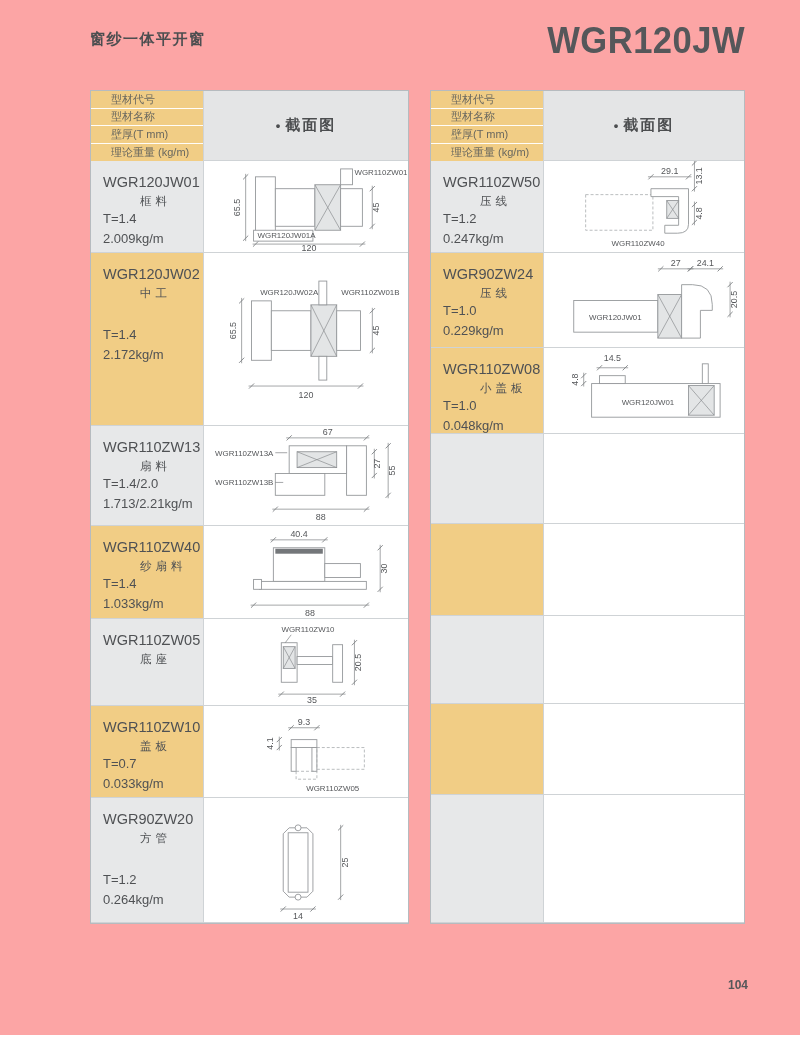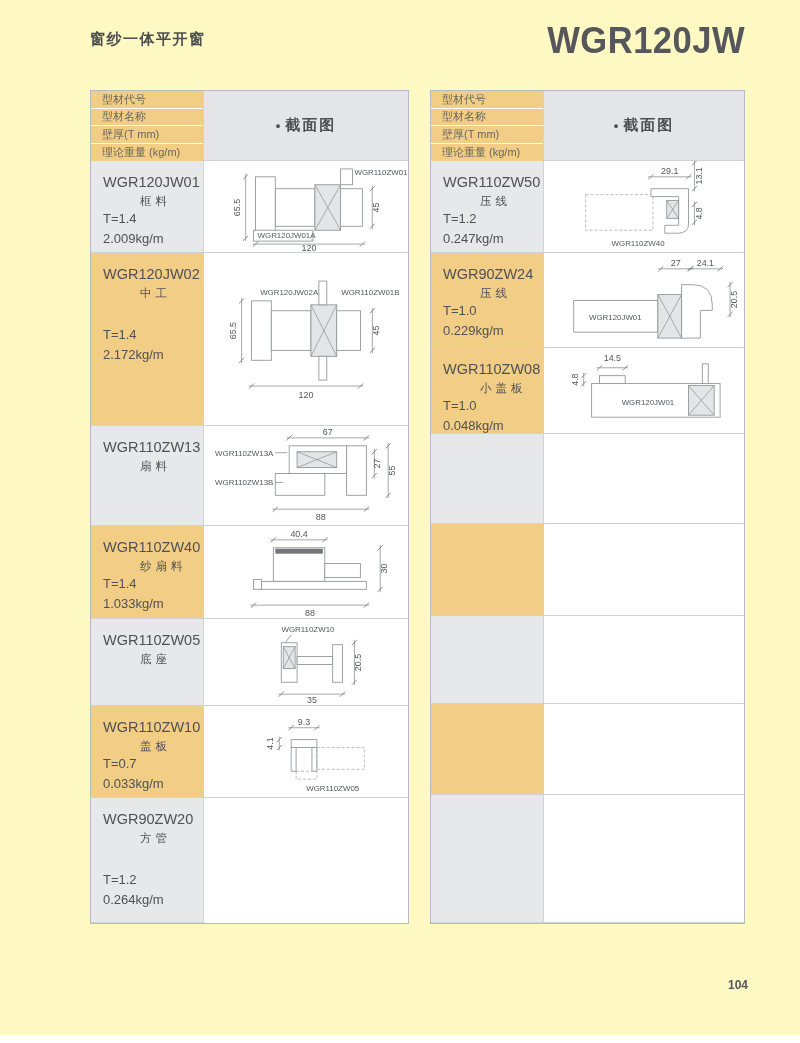--- a/index.html
+++ b/index.html
@@ -1,38 +1,38 @@
 <!DOCTYPE html>
 <html><head>
 <meta charset="utf-8">
 <style>
   * { margin:0; padding:0; box-sizing:border-box; }
   html,body { background:#ffffff; }
   .page {
-    position:relative; width:800px; height:1035px; background:#fef9c3;
+    position:relative; width:800px; height:1035px; background:#fca5a5;
     font-family:"Liberation Sans", sans-serif; color:#4f5154; overflow:hidden;
   }
   .page-title {
     position:absolute; left:90px; top:30px; font-size:15px; font-weight:bold;
     letter-spacing:1.5px; color:#4c4e50;
   }
   .page-model {
     position:absolute; right:55px; top:20px; font-size:36px; font-weight:bold;
     color:#55575a; letter-spacing:0.5px; transform:scaleX(0.96); transform-origin:right;
   }
   .tbl {
     position:absolute; top:90px; display:grid; grid-template-columns:113px 1fr;
     border:1px solid #b6bbbf; background:#fff;
   }
   .tbl-left  { left:90px;  width:319px; grid-template-rows:70px 92px 173px 100px 93px 87px 92px 125px; }
   .tbl-right { left:430px; width:315px; grid-template-rows:70px 92px 95px 86px 90px 92px 88px 91px 128px; }
 
   .hlabels { display:grid; grid-template-rows:repeat(4,1fr); background:#f1cd85;
              border-right:1px solid #cfd3d6; }
-  .hcell { display:flex; align-items:center; padding-left:11px; font-size:11px;
+  .hcell { display:flex; align-items:center; padding-left:20px; font-size:11px;
            color:#68675f; border-bottom:1px solid rgba(255,255,255,0.95); }
   .hcell:last-child { border-bottom:none; }
   .hsection { background:#e4e5e6; display:flex; align-items:center; justify-content:center;
               font-size:15px; font-weight:bold; color:#4c4e50; letter-spacing:2px;
               border-bottom:1px solid #cfd3d6; }
   .hsection .bullet { font-size:13px; margin-right:5px; letter-spacing:0; }
 
   .lcell { border-right:1px solid #cfd3d6; border-bottom:1px solid #cfd3d6;
            display:flex; flex-direction:column; padding:13px 6px 11px 12px; }
   .lcell.gray   { background:#e7e8e9; }
@@ -146,20 +146,24 @@
             <text x="86" y="42" font-size="8" fill="#55575a" text-anchor="middle" font-family="&quot;Liberation Sans&quot;, sans-serif">WGR120JW02A</text>
             <text x="168" y="42" font-size="8" fill="#55575a" text-anchor="middle" font-family="&quot;Liberation Sans&quot;, sans-serif">WGR110ZW01B</text>
           </svg>
         </div>
       </div>
 
     <div class="lcell gray">
       <div class="grp1">
           <div class="code">WGR110ZW13</div>
       <div class="cname">扇料</div>
+        </div>
+      <div class="grp2 spec">
+          <div>T=1.4/2.0</div>
+      <div>1.713/2.21kg/m</div>
         </div>
     </div>
     <div class="dcell">
         <div class="diag">
           <svg viewBox="0 0 206 100" preserveAspectRatio="xMidYMid meet">
             <rect x="144" y="20" width="20" height="50" fill="#ffffff" stroke="#94979a" stroke-width="0.9"></rect>
             <rect x="86" y="20" width="58" height="28" fill="#ffffff" stroke="#94979a" stroke-width="0.9"></rect>
             <rect x="94" y="26" width="40" height="16" fill="#e3e5e6" stroke="#94979a" stroke-width="0.9"></rect>
             <line x1="94" y1="26" x2="134" y2="42" stroke="#898c8f" stroke-width="0.7"></line>
             <line x1="134" y1="26" x2="94" y2="42" stroke="#898c8f" stroke-width="0.7"></line>
@@ -285,20 +289,38 @@
     <div class="lcell gray vcenter">
       <div class="grp1">
           <div class="code">WGR90ZW20</div>
       <div class="cname">方管</div>
         </div>
       <div class="grp2 spec">
           <div>T=1.2</div>
       <div>0.264kg/m</div>
         </div>
     </div>
+    <div class="dcell">
+        <div class="diag">
+          <svg viewBox="0 0 206 125" preserveAspectRatio="xMidYMid meet">
+            <path d="M86 30 L104 30 L110 36 L110 94 L104 100 L86 100 L80 94 L80 36 Z" fill="#ffffff" stroke="#94979a" stroke-width="0.9"></path>
+            <rect x="85" y="35" width="20" height="60" fill="none" stroke="#94979a" stroke-width="0.9"></rect>
+            <circle cx="95" cy="30" r="3" fill="#ffffff" stroke="#94979a" stroke-width="0.9"></circle>
+            <circle cx="95" cy="100" r="3" fill="#ffffff" stroke="#94979a" stroke-width="0.9"></circle>
+            <line x1="138" y1="27" x2="138" y2="103" stroke="#7c7f82" stroke-width="0.7"></line>
+            <path d="M135.4 32.6 L140.6 27.4" stroke="#7c7f82" stroke-width="0.9"></path>
+            <path d="M135.4 102.6 L140.6 97.4" stroke="#7c7f82" stroke-width="0.9"></path>
+            <text font-size="9" fill="#55575a" text-anchor="middle" font-family="&quot;Liberation Sans&quot;, sans-serif" transform="rotate(-90 145 65)" x="145" y="65">25</text>
+            <line x1="77" y1="112" x2="113" y2="112" stroke="#7c7f82" stroke-width="0.7"></line>
+            <path d="M77.4 114.6 L82.6 109.4" stroke="#7c7f82" stroke-width="0.9"></path>
+            <path d="M107.4 114.6 L112.6 109.4" stroke="#7c7f82" stroke-width="0.9"></path>
+            <text font-size="9" fill="#55575a" text-anchor="middle" font-family="&quot;Liberation Sans&quot;, sans-serif" x="95" y="122">14</text>
+          </svg>
+        </div>
+      </div>
   </div>
 
   <div class="tbl tbl-right">
     <div class="hlabels">
       <div class="hcell">型材代号</div>
       <div class="hcell">型材名称</div>
       <div class="hcell">壁厚(T mm)</div>
       <div class="hcell">理论重量 (kg/m)</div>
     </div>
     <div class="hsection">

